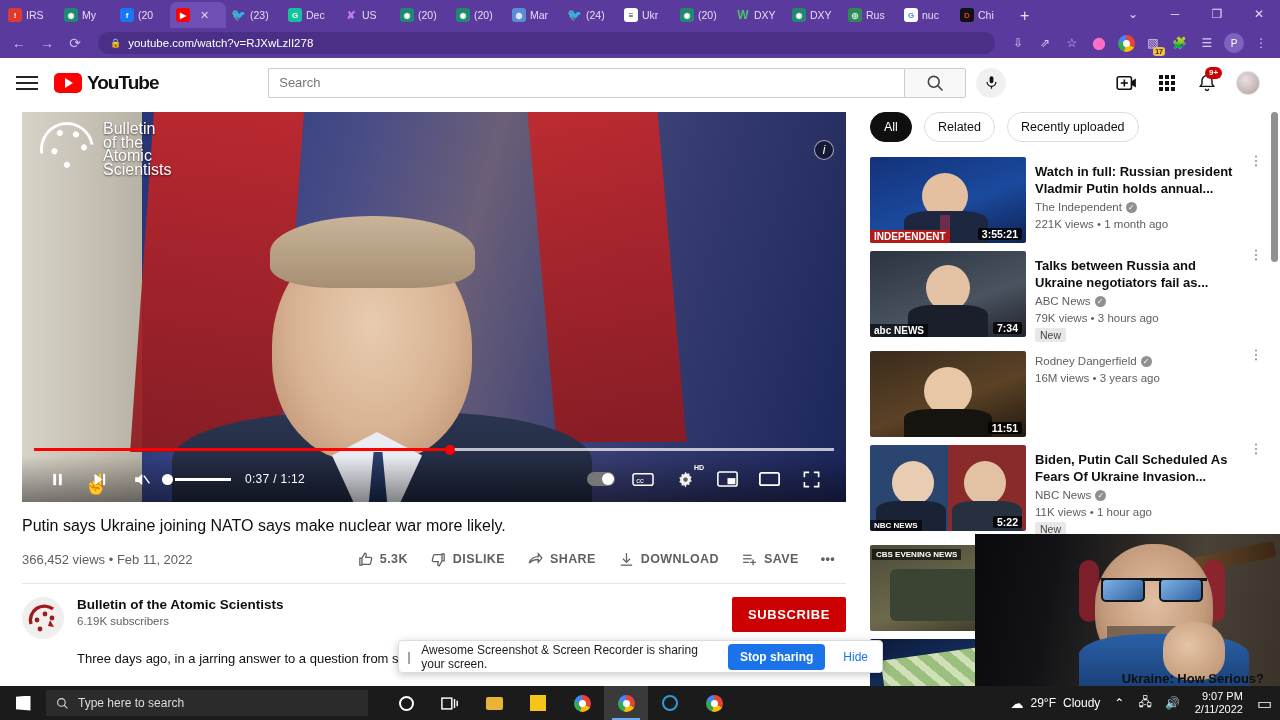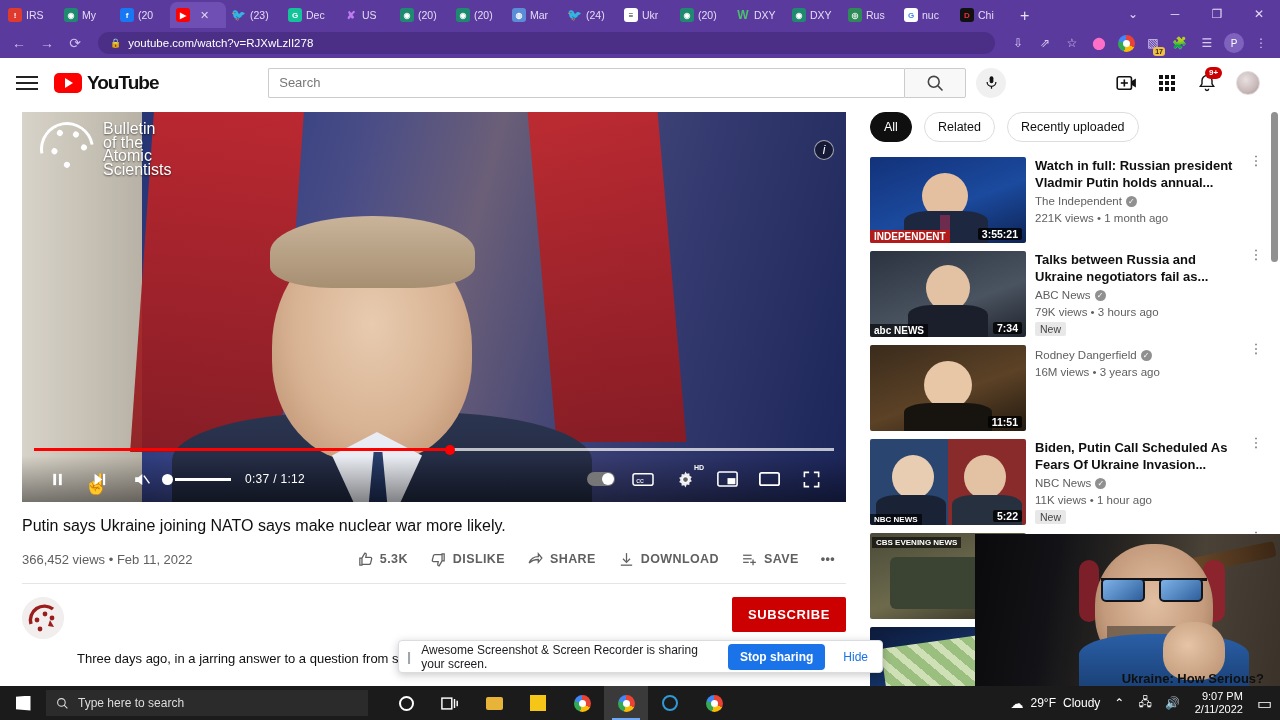--- a/index.html
+++ b/index.html
@@ -227,21 +227,21 @@
   }
   .thumb .dur {
     position: absolute; right: 4px; bottom: 3px; background: rgba(0,0,0,.8); color: #fff;
     font-size: 10.5px; font-weight: bold; padding: 0 4px; border-radius: 2px;
   }
   .thumb .brand {
     position: absolute; left: 0; bottom: 0; font-size: 10px; font-weight: bold; color: #fff;
     padding: 1px 4px;
   }
   .recmeta { flex: 1; padding-right: 18px; }
-  .rectitle { font-size: 13px; font-weight: bold; color: #0f0f0f; line-height: 17px; }
+  .rectitle { font-size: 13px; font-weight: bold; color: #0f0f0f; line-height: 17px; margin-top: 6px; }
   .recchan { font-size: 11.5px; color: #606060; margin-top: 4px; display: flex; align-items: center; gap: 4px; }
   .verified { width: 11px; height: 11px; border-radius: 50%; background: #909090;
               color: #fff; font-size: 8px; display: flex; align-items: center; justify-content: center; }
   .recviews { font-size: 11.5px; color: #606060; margin-top: 5px; }
   .newbadge {
     display: inline-block; margin-top: 4px; background: #e8e8e8; color: #444;
     font-size: 10.5px; padding: 1px 5px; border-radius: 2px;
   }
   .kebab { position: absolute; right: 0; top: 2px; color: #606060; font-size: 13px;
            line-height: 4px; width: 16px; text-align: center; }
@@ -679,20 +679,24 @@
           <div class="ch-avatar">
             <svg width="42" height="42" viewBox="0 0 42 42">
               <path d="M8 26a14 14 0 0 1 22-15" fill="none" stroke="#9b1c1c" stroke-width="3.4"></path>
               <circle cx="14" cy="22" r="2.4" fill="#9b1c1c"></circle>
                 <circle cx="22" cy="16" r="2.4" fill="#9b1c1c"></circle>
               <circle cx="29" cy="20" r="2.4" fill="#9b1c1c"></circle>
                 <circle cx="17" cy="31" r="2.4" fill="#9b1c1c"></circle>
               <path d="M27 22l4 7-6-1z" fill="#9b1c1c"></path>
             </svg>
           </div>
+          <div>
+            <div class="ch-name">Bulletin of the Atomic Scientists</div>
+            <div class="ch-subs">6.19K subscribers</div>
+          </div>
           <div class="subscribe">SUBSCRIBE</div>
         </div>
 
         <div class="desc">Three days ago, in a jarring answer to a question from said allowing Ukraine to join NATO would increase the could turn nuclear</div>
       </div>
 
       <div class="sidecol">
         <div class="chips">
           <div class="chip active">All</div>
           <div class="chip">Related</div>

